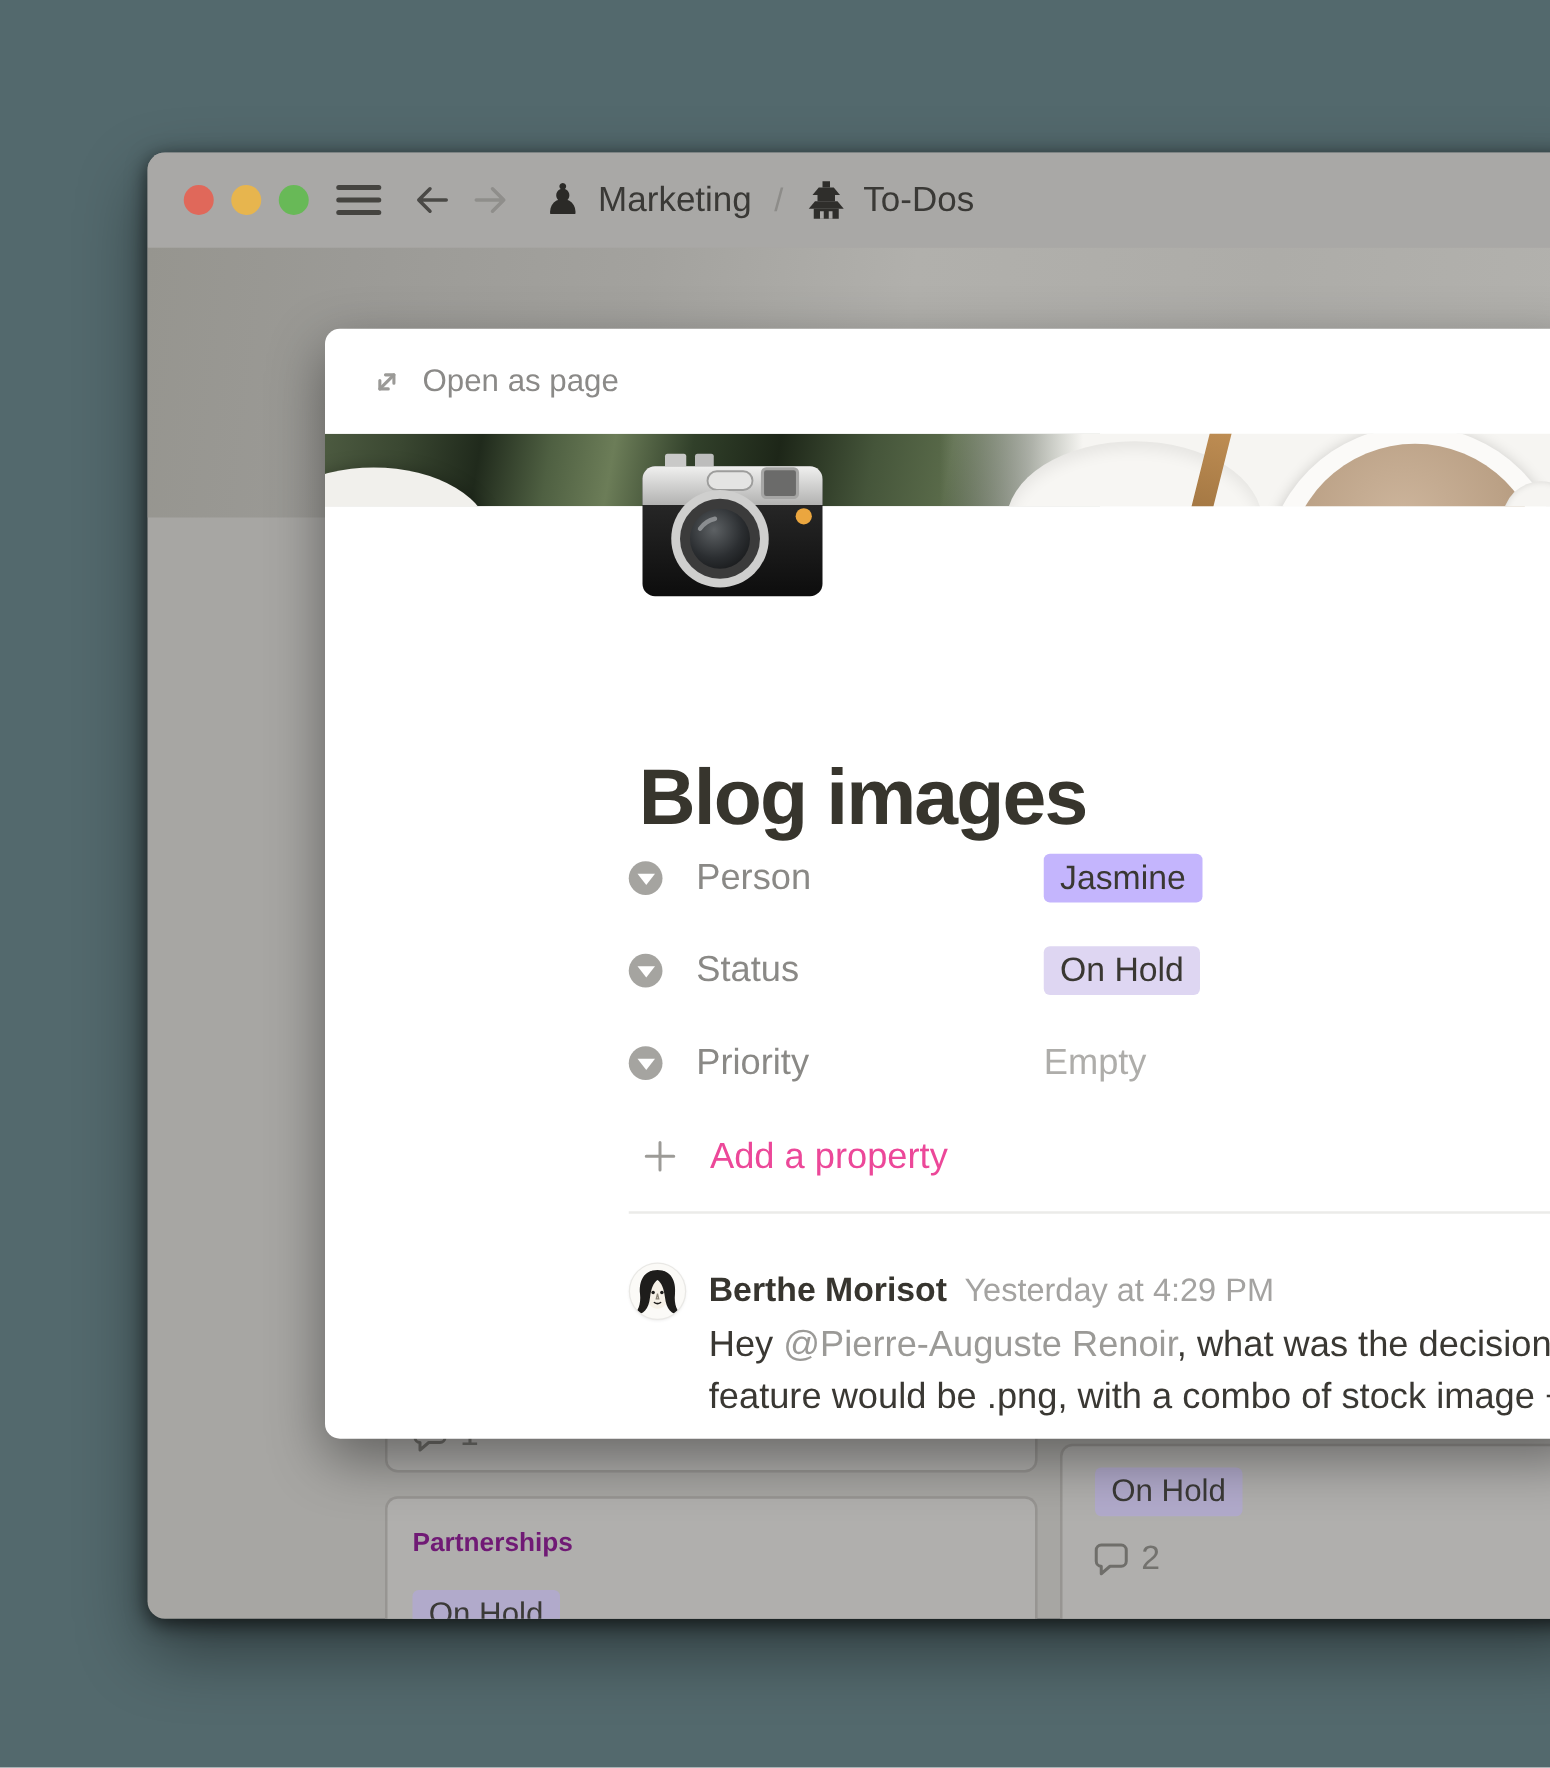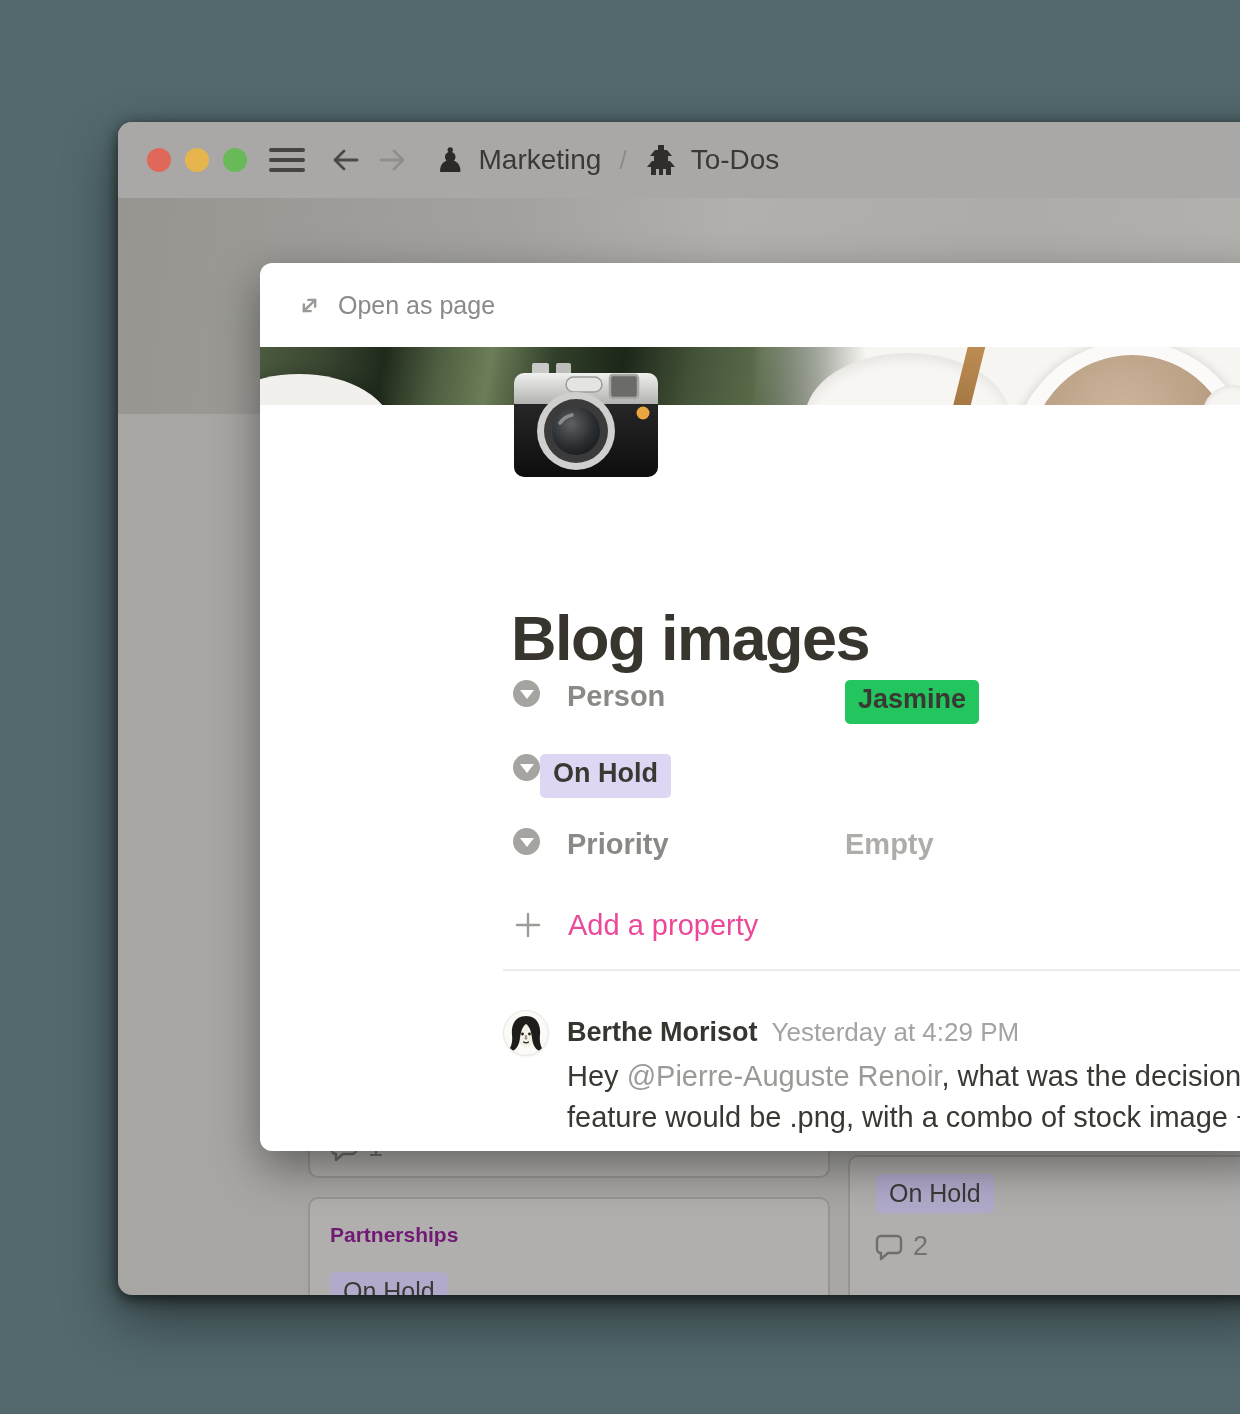--- a/index.html
+++ b/index.html
@@ -110,29 +110,29 @@
     position:absolute; left:942px; top:38px; width:62px; height:62px; border-radius:50%;
     background:#f6f5f2; box-shadow:inset 0 0 6px rgba(0,0,0,.12);
   }
   .page-icon { position:absolute; left:250px; top:98px; width:152px; height:118px; z-index:3; }
 
   .page-title {
     position:absolute; left:251px; top:297px;
     font-size:63px; font-weight:700; letter-spacing:-1.5px; color:#37352d;
   }
 
-  .prop-row { position:absolute; left:253px; display:flex; height:44px;font-weight:bold; }
+  .prop-row { position:absolute; left:243px; display:flex; align-items:center; height:44px; }
   .prop-icon { width:27px; height:27px; border-radius:50%; background:#a5a4a0; position:relative; flex:0 0 auto; }
   .prop-icon::after {
     content:""; position:absolute; left:6.5px; top:10px;
     border-left:7px solid transparent; border-right:7px solid transparent; border-top:9px solid #ffffff;
   }
   .prop-label { margin-left:27px; width:278px; font-size:29px; color:#8a8986; }
   .tag { display:inline-block; padding:4px 13px; border-radius:5px; font-size:27px; color:#3a3833; }
-  .tag-gray   { background:#22c55e; }
+  .tag-gray   { background:#c4b5fd; }
   .tag-purple { background:#ded6f2; }
   .prop-empty { font-size:29px; color:#aeadaa; }
 
   .add-row { position:absolute; left:253px; top:642px; display:flex; align-items:center; height:40px; }
   .add-label { margin-left:25px; font-size:29px; color:#ec4899; }
 
   .divider { position:absolute; left:243px; top:706px; right:0; height:2px; background:#ebebe9; }
 
   .avatar {
     position:absolute; left:244px; top:748px; width:44px; height:44px; border-radius:50%;
@@ -270,20 +270,21 @@
 
   <h1 class="page-title">Blog images</h1>
 
   <div class="prop-row" style="top:417px;">
     <div class="prop-icon"></div>
     <div class="prop-label">Person</div>
     <span class="tag tag-gray">Jasmine</span>
   </div>
   <div class="prop-row" style="top:491px;">
     <div class="prop-icon"></div>
+    <div class="prop-label">Status</div>
     <span class="tag tag-purple">On Hold</span>
   </div>
   <div class="prop-row" style="top:565px;">
     <div class="prop-icon"></div>
     <div class="prop-label">Priority</div>
     <span class="prop-empty">Empty</span>
   </div>
 
   <div class="add-row">
     <svg width="30" height="30" viewBox="0 0 30 30">

